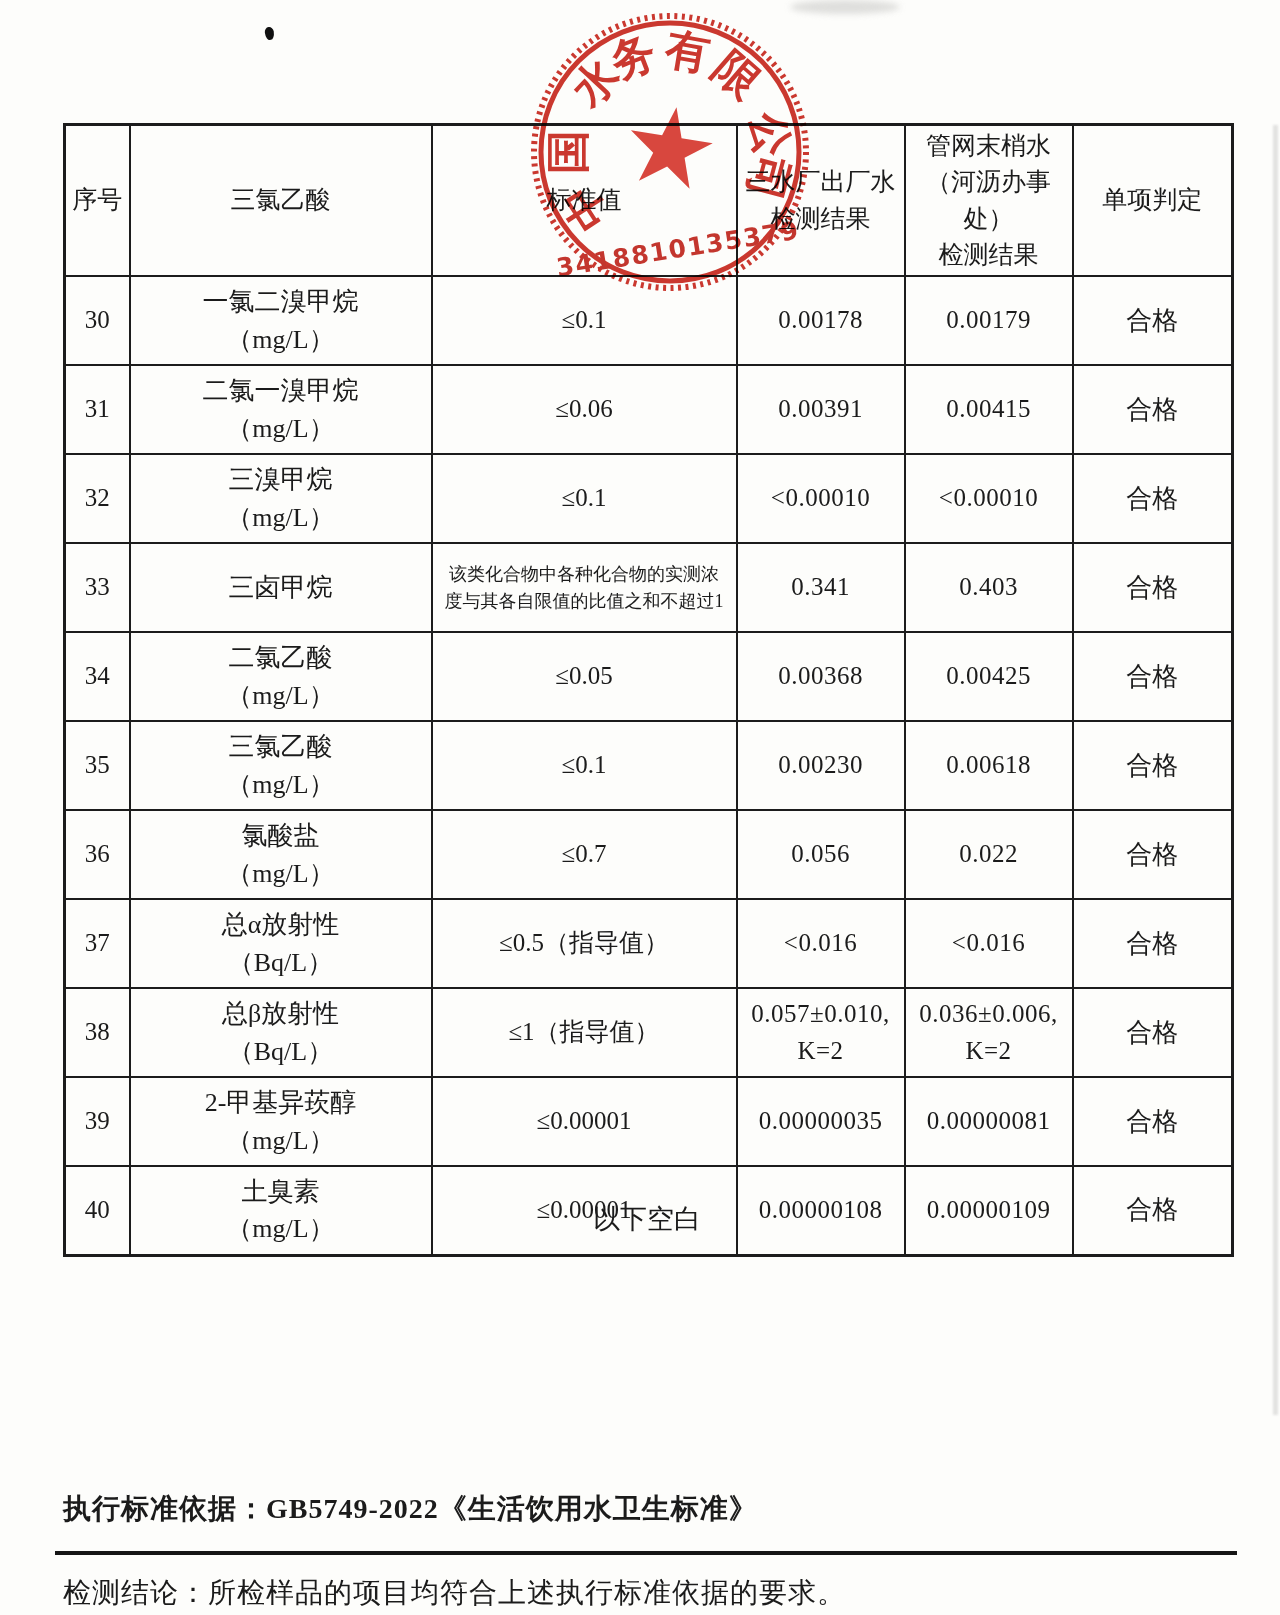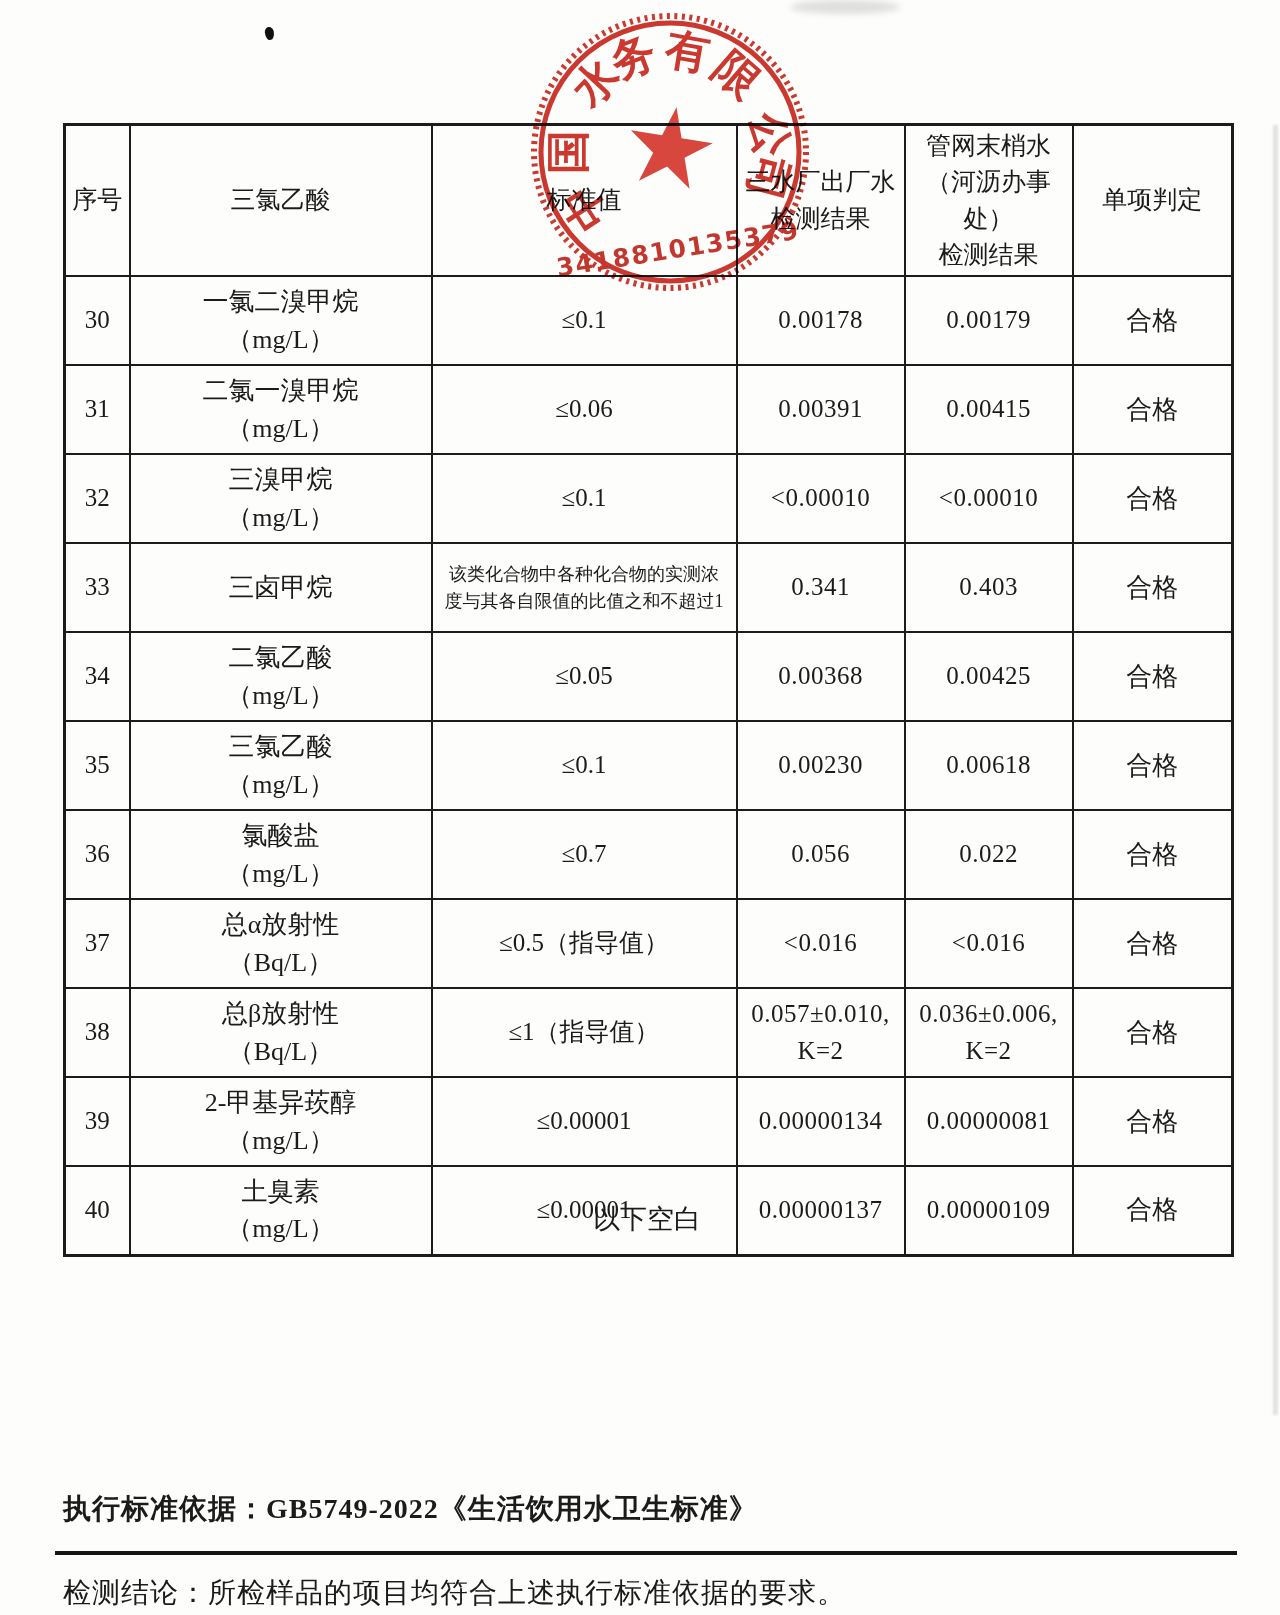--- a/index.html
+++ b/index.html
@@ -186,30 +186,30 @@
 K=2</td>
       <td class="c-num">0.036±0.006,
 K=2</td>
       <td class="c-judge">合格</td>
     </tr>
     <tr>
       <td class="c-index">39</td>
       <td class="c-item">2-甲基异莰醇
 （mg/L）</td>
       <td class="c-standard">≤0.00001</td>
-      <td class="c-num">0.00000134</td>
+      <td class="c-num">0.00000035</td>
       <td class="c-num">0.00000081</td>
       <td class="c-judge">合格</td>
     </tr>
     <tr>
       <td class="c-index">40</td>
       <td class="c-item">土臭素
 （mg/L）</td>
       <td class="c-standard">≤0.00001</td>
-      <td class="c-num">0.00000137</td>
+      <td class="c-num">0.00000108</td>
       <td class="c-num">0.00000109</td>
       <td class="c-judge">合格</td>
     </tr>
   </tbody>
 </table>
 
 <div class="blank-note">以下空白</div>
 
 <div class="footer-line1">执行标准依据：GB5749-2022《生活饮用水卫生标准》</div>
 <div class="footer-rule"></div>

